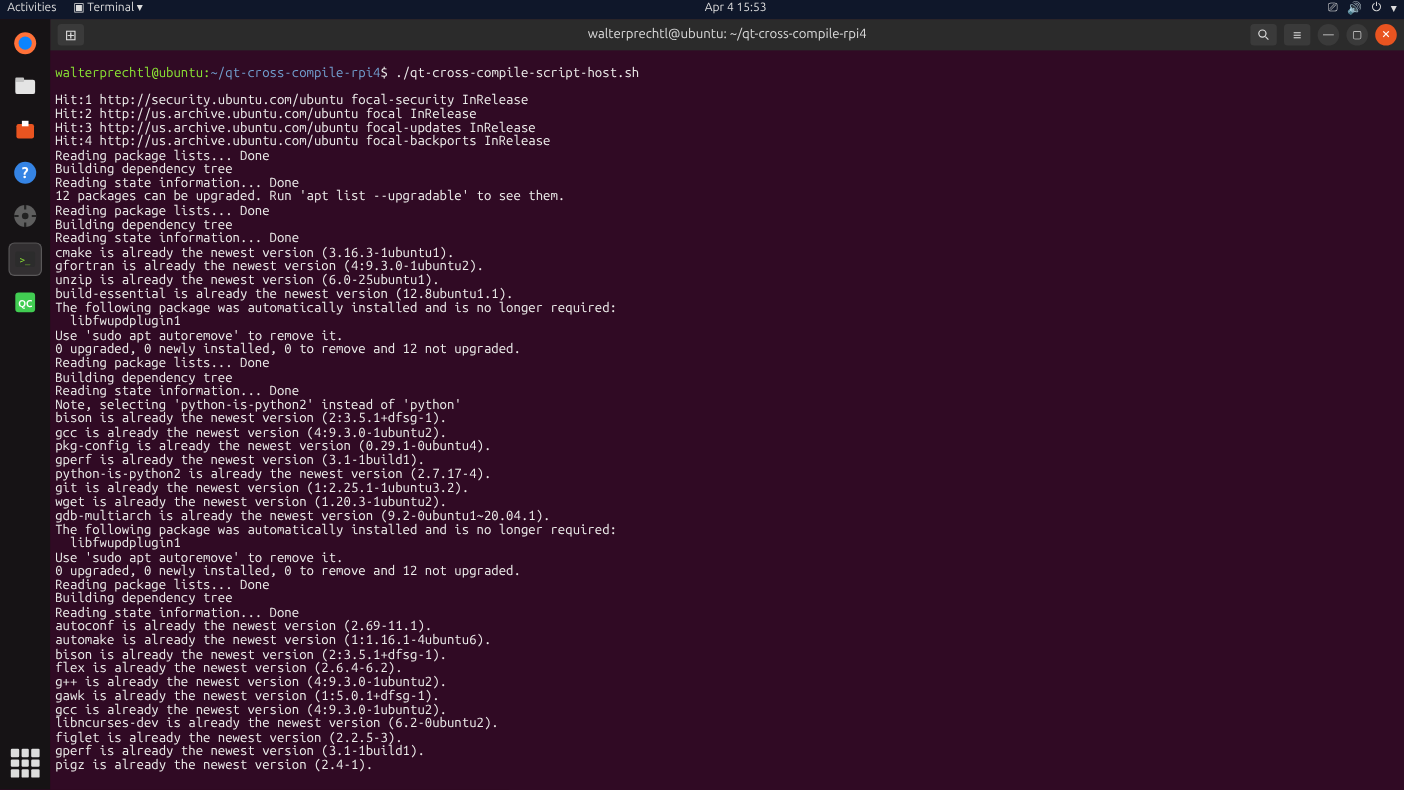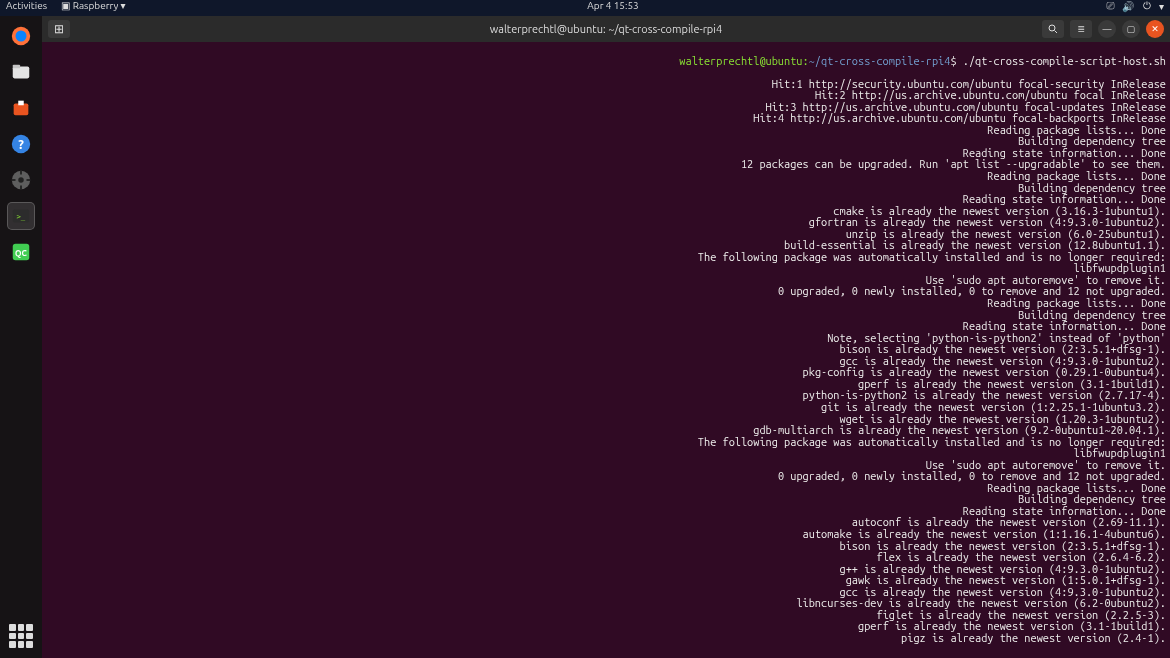--- a/index.html
+++ b/index.html
@@ -119,31 +119,31 @@
       font-size: 11px;
       line-height: 1.05;
       color: #eeeeec;
       padding: 2px 4px;
       overflow: hidden;
       white-space: pre;
     }
     .prompt-user { color: #8ae234; }
     .prompt-path { color: #729fcf; }
     .info-line { color: #8ae234; }
-    .term-line { display: block; text-align: right; }
+    .term-line { display: block; }
   </style>
 </head>
 <body>
 
 <div class="top-bar">
   <div class="top-left">
     <span class="item">Activities</span>
     <span class="item">
       <span>▣</span>
-      <span>Raspberry</span>
+      <span>Terminal</span>
       <span>▾</span>
     </span>
   </div>
   <div class="top-center">Apr 4  15:53</div>
   <div class="top-right">
     <span>⎚</span>
     <span>🔊</span>
     <span>⏻</span>
     <span>▾</span>
   </div>

